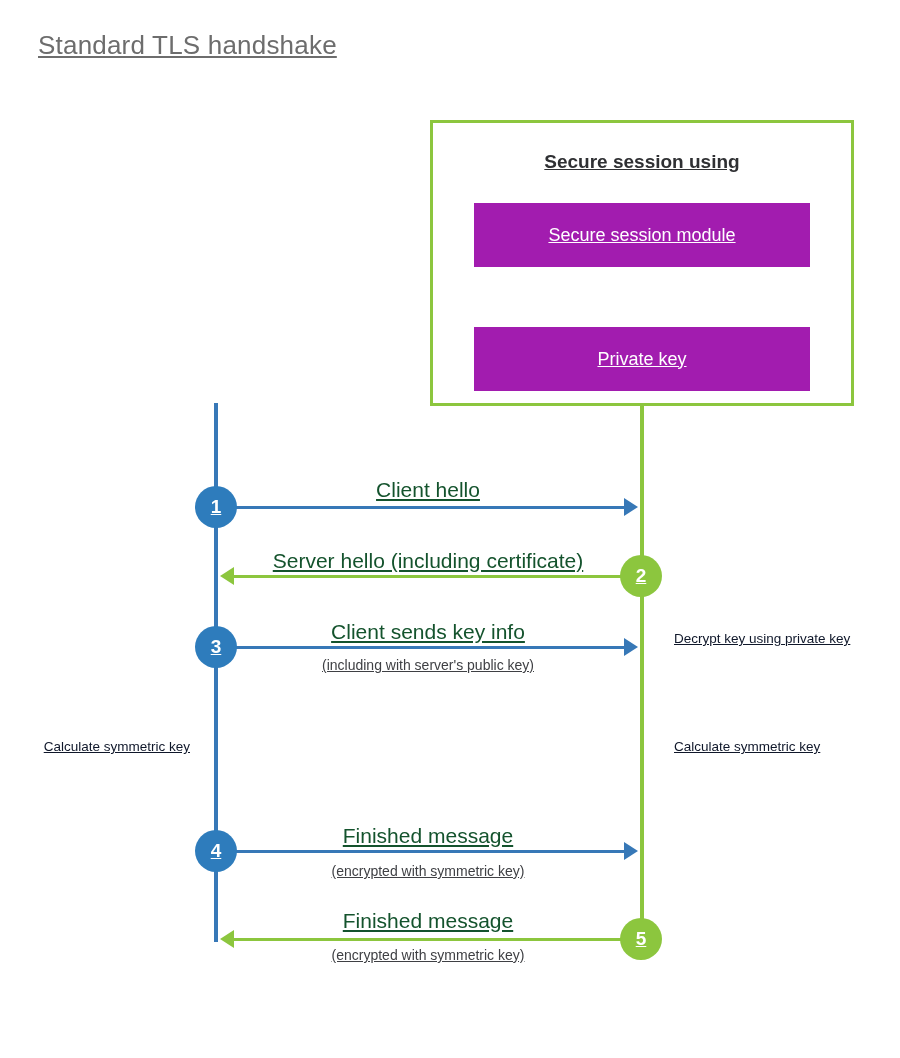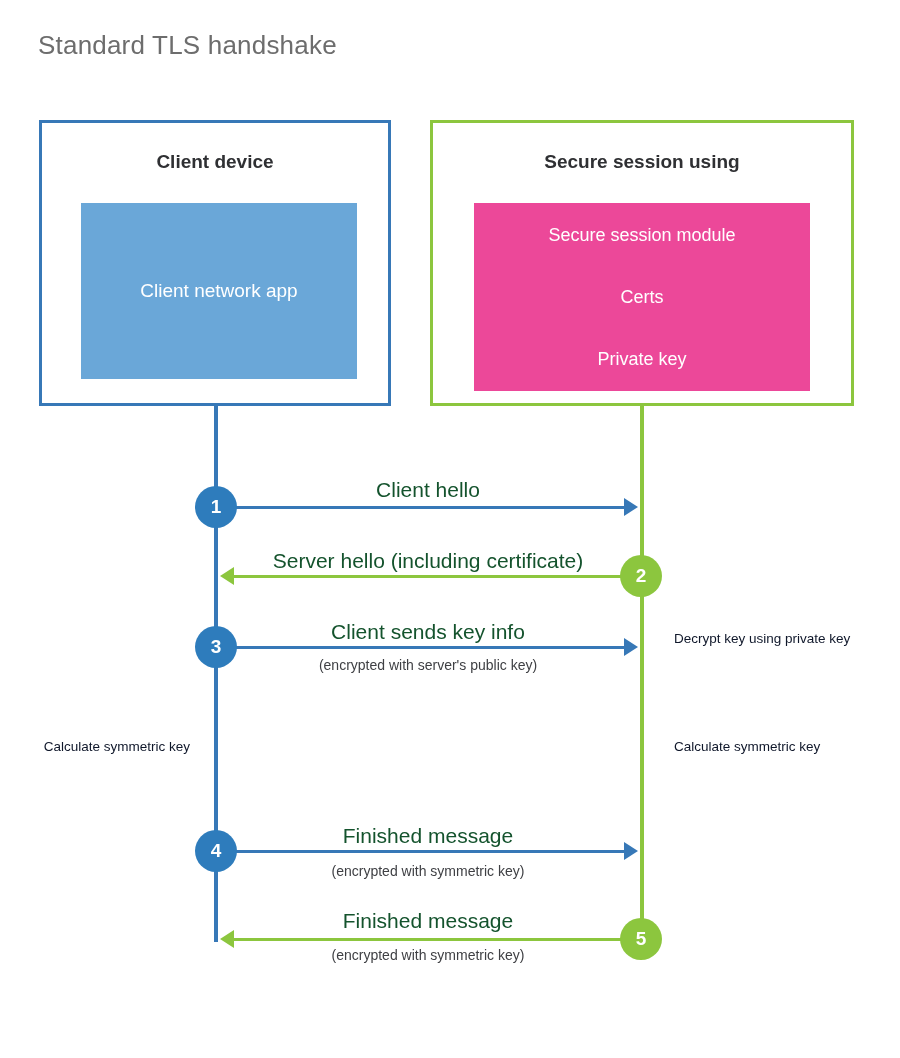--- a/index.html
+++ b/index.html
@@ -1,15 +1,15 @@
 <!DOCTYPE html>
 <html><head>
 <meta charset="utf-8">
 <style>
-  * { box-sizing: border-box; margin: 0; padding: 0; }
+  * { box-sizing: border-box; margin: 0; padding: 0; text-decoration: underline; }
   html, body {
     width: 900px; height: 1058px;
     background: #ffffff;
     font-family: "Liberation Sans", sans-serif;
     overflow: hidden;
   }
   #stage { position: relative; width: 900px; height: 1058px; }
 
   .page-title {
     position: absolute; left: 38px; top: 30px;
@@ -30,21 +30,21 @@
   .client-app-rect {
     position: absolute; left: 39px; top: 80px; width: 276px; height: 176px;
     background: #6aa7d8; color: #ffffff;
     display: flex; align-items: center; justify-content: center;
     text-align: center; font-size: 19px; line-height: 1.45; font-weight: 400;
     padding: 0 14px;
   }
 
   .server-bar {
     position: absolute; left: 41px; width: 336px; height: 64px;
-    background: #ec4899; color: #ffffff;
+    background: #a21caf; color: #ffffff;
     display: flex; align-items: center; justify-content: center;
     font-size: 18px; font-weight: 400;
   }
   .server-bar.b0 { top: 80px; }
   .server-bar.b1 { top: 142px; }
   .server-bar.b2 { top: 204px; }
 
   
   .lifeline { position: absolute; width: 4px; }
   .lifeline.client { left: 214px; top: 403px; height: 539px; background: #3778b7; }
@@ -92,49 +92,44 @@
   .side-note.right-align { text-align: right; }
   .side-note.left-align { text-align: left; }
 </style>
 </head>
 <body>
 
 <div id="stage">
 
   <div class="page-title">Standard TLS handshake</div>
 
-  <div class="party-box client">
-    <div class="party-title">Client device</div>
-    <div class="client-app-rect">Client network app</div>
-  </div>
 
   <div class="party-box server">
     <div class="party-title">Secure session using</div>
     <div class="server-bar b0">Secure session module</div>
-    <div class="server-bar b1">Certs</div>
     <div class="server-bar b2">Private key</div>
   </div>
 
   <div class="lifeline client"></div>
   <div class="lifeline server"></div>
 
   <div class="msg-main" style="left:216px; top:478px; width:424px;">Client hello</div>
   <div class="arrow-line blue" style="left:216px; top:506px; width:408px;"></div>
   <div class="arrow-head right blue" style="left:624px; top:498px;"></div>
   <div class="step-circle blue" style="left:195px; top:486px;">1</div>
 
   <div class="msg-main" style="left:216px; top:549px; width:424px;">Server hello (including certificate)</div>
   <div class="arrow-line green" style="left:234px; top:575px; width:406px;"></div>
   <div class="arrow-head left green" style="left:220px; top:567px;"></div>
   <div class="step-circle green" style="left:620px; top:555px;">2</div>
 
   <div class="msg-main" style="left:216px; top:620px; width:424px;">Client sends key info</div>
   <div class="arrow-line blue" style="left:216px; top:646px; width:408px;"></div>
   <div class="arrow-head right blue" style="left:624px; top:638px;"></div>
-  <div class="msg-sub" style="left:216px; top:657px; width:424px;">(encrypted with server's public key)</div>
+  <div class="msg-sub" style="left:216px; top:657px; width:424px;">(including with server's public key)</div>
   <div class="step-circle blue" style="left:195px; top:626px;">3</div>
 
   <div class="side-note left-align" style="left:674px; top:630px; width:180px;">Decrypt key using private key</div>
 
   <div class="side-note right-align" style="left:18px; top:738px; width:172px;">Calculate symmetric key</div>
   <div class="side-note left-align" style="left:674px; top:738px; width:180px;">Calculate symmetric key</div>
 
   <div class="msg-main" style="left:216px; top:824px; width:424px;">Finished message</div>
   <div class="arrow-line blue" style="left:216px; top:850px; width:408px;"></div>
   <div class="arrow-head right blue" style="left:624px; top:842px;"></div>

